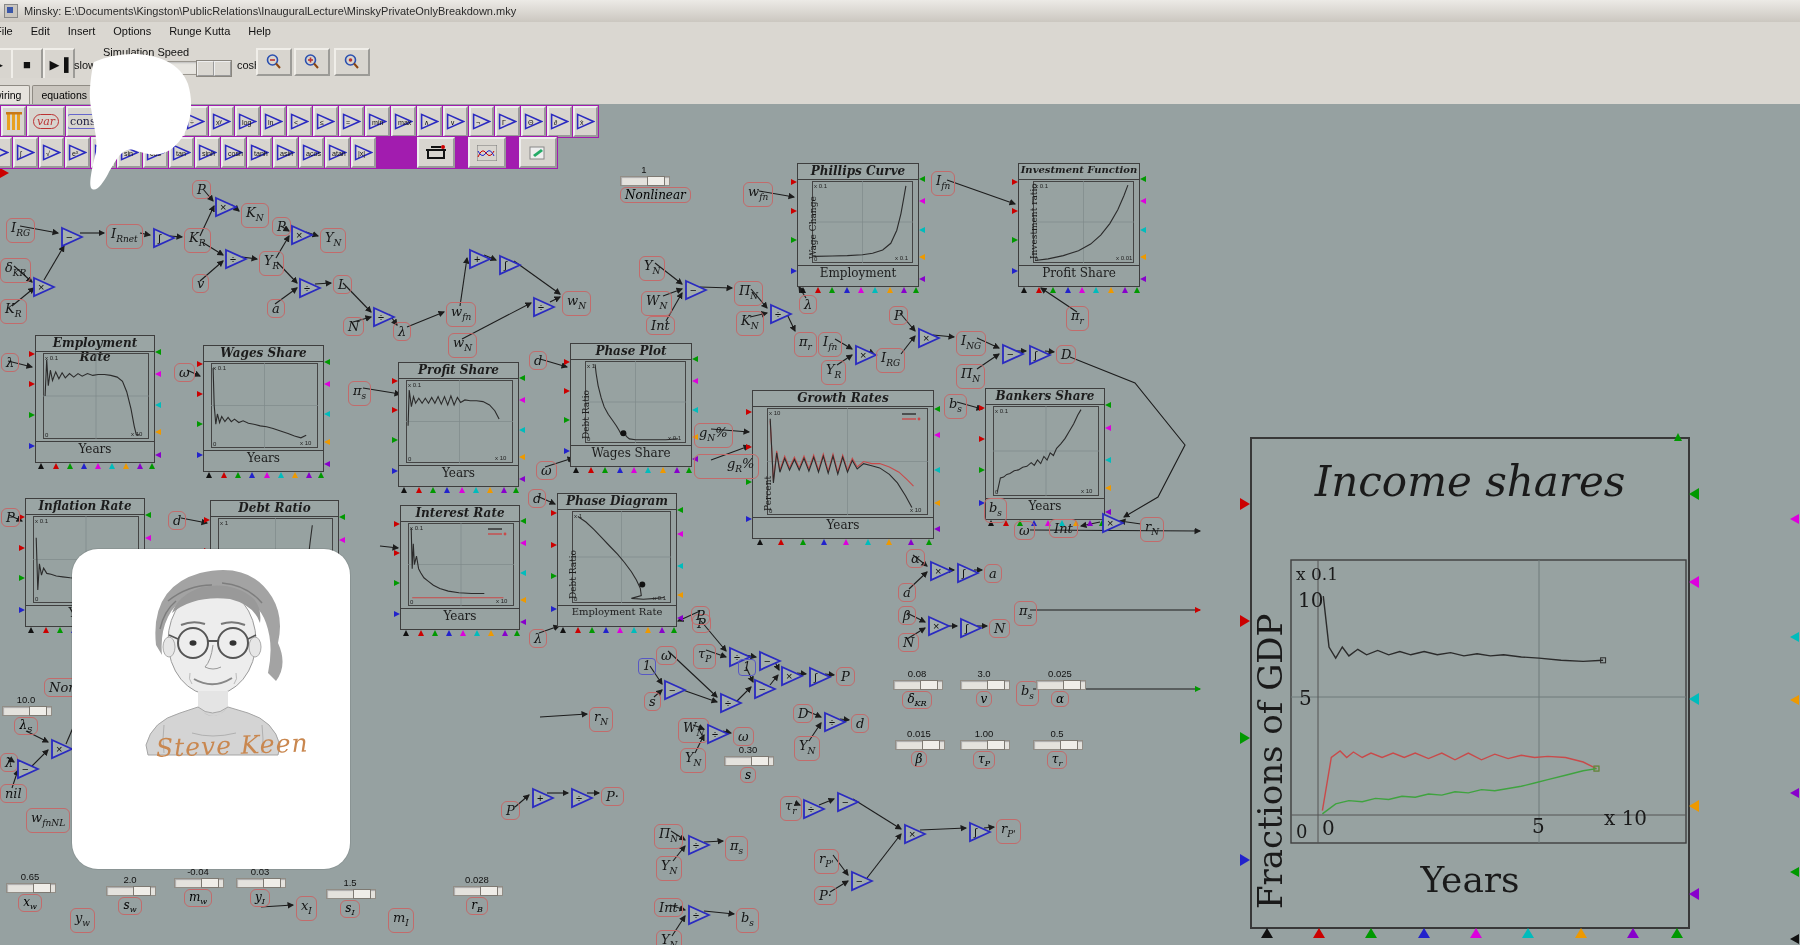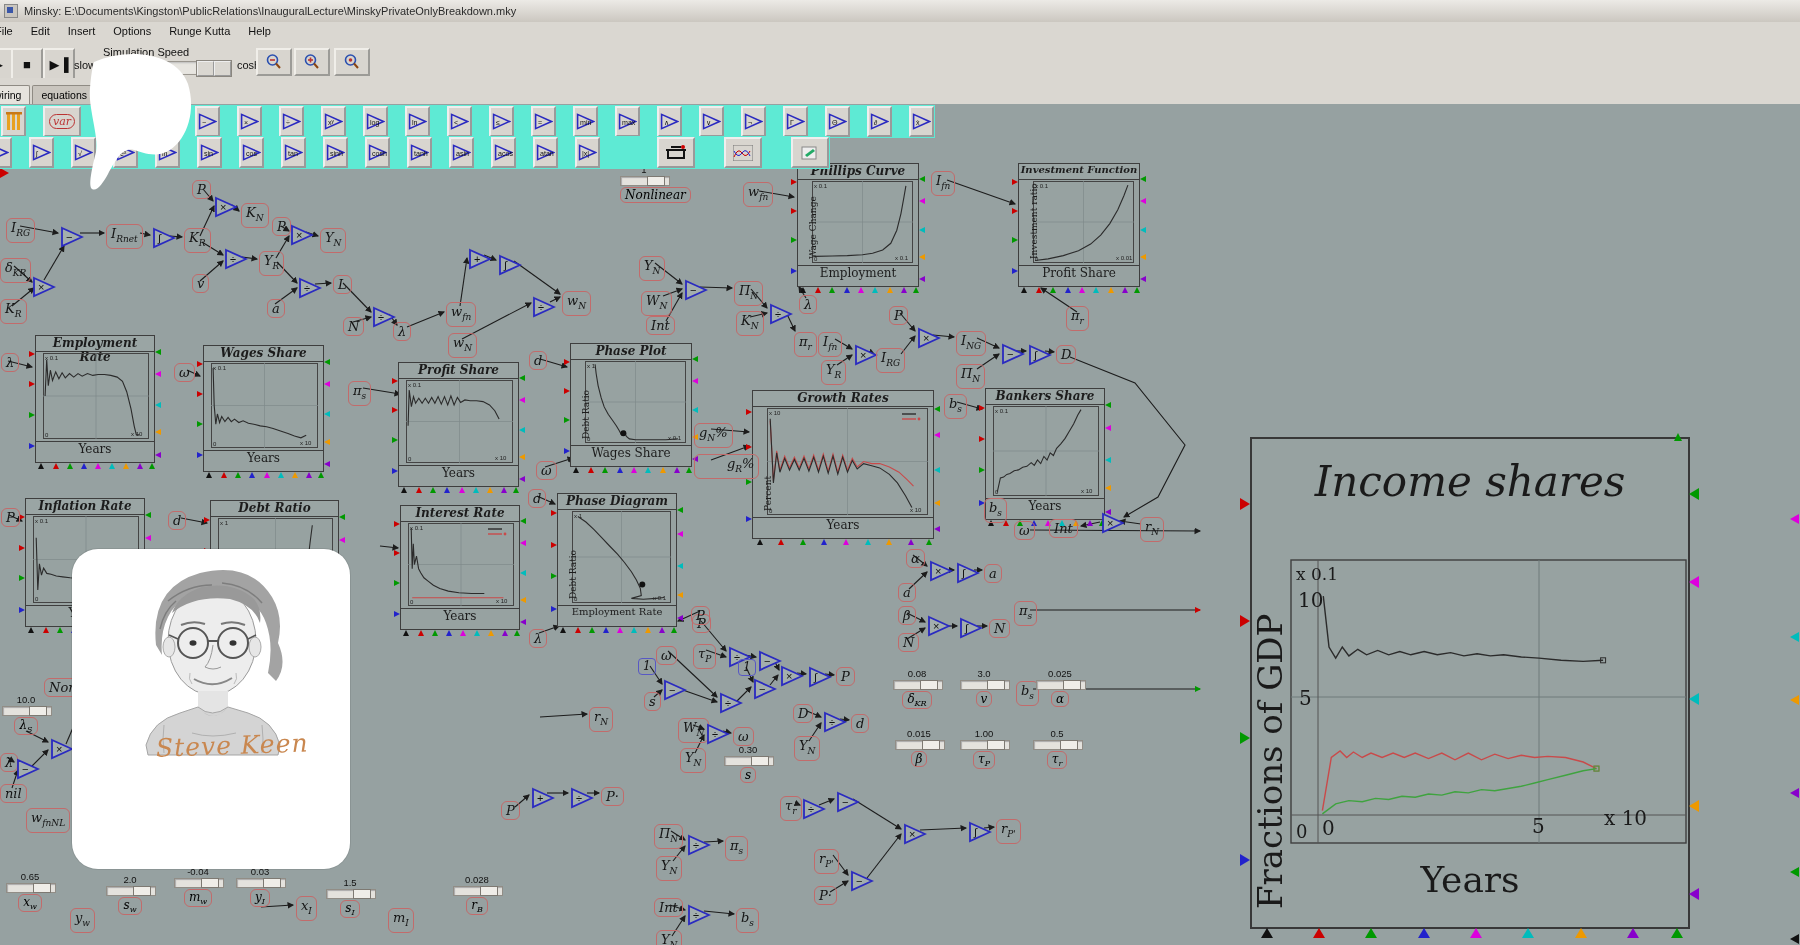--- a/index.html
+++ b/index.html
@@ -12,21 +12,21 @@
   .menu-item{padding:2px 9px 2px 9px;cursor:default}
   .toolbar{position:absolute;left:0;top:40px;right:0;height:38px;background:#dad7d1;border-bottom:1px solid #b3afa8;z-index:10}
   .tbtn{position:absolute;background:#d8d5cf;border:2px outset #f0eee9;display:flex;align-items:center;justify-content:center;font-size:13px;color:#111}
   .lbl{position:absolute;font-size:11px;color:#111}
   .speedtrack{position:absolute;height:12px;background:#e7e5e0;border:1px solid #9a968f;box-shadow:inset 1px 1px 2px #bbb}
   .speedhandle{position:absolute;width:34px;height:15px;background:#dad7d1;border:1px solid #8a867f;display:flex}
   .speedhandle div{flex:1;border:1px outset #eee}
   .tabbar{position:absolute;left:0;top:78px;right:0;height:26px;background:#dad7d1;z-index:10;display:flex;align-items:flex-end;overflow:hidden}
   .tab{font-size:10.5px;padding:3px 8px;border:1px solid #8f8b84;border-bottom:none;background:#c9c5be;margin-right:2px;border-radius:2px 2px 0 0}
   .tab.active{background:#e6e3dd}
-  .oprow{position:absolute;display:flex;gap:17px;z-index:11;background:#5eead4;padding:1px}
+  .oprow{position:absolute;display:flex;gap:1px;z-index:11;background:#a21caf;padding:1px}
   .opbtn{width:21px;height:27px;background:#d8d5cf;border:2px outset #eee;display:flex;align-items:center;justify-content:center;overflow:hidden}
   .opbtn.wide{width:34px}
   
   #scene{position:absolute;inset:0;z-index:1}
   #wiresvg{position:absolute;left:0;top:0;z-index:1}
   .nvar{position:absolute;border:1.4px solid #c26b6b;border-radius:6px;padding:0 4px;font:italic 13px "DejaVu Serif",serif;color:#141414;line-height:17px;background:transparent;white-space:nowrap;z-index:3}
   .nvar sub{font-size:9px}
   .nconst{position:absolute;border:1.4px solid #5858c4;border-radius:4px;padding:0 4px;font:italic 12px "DejaVu Serif",serif;color:#141414;line-height:15px;z-index:3}
   .nop{position:absolute;z-index:3}
   .nslider{position:absolute;z-index:3;width:48px}

